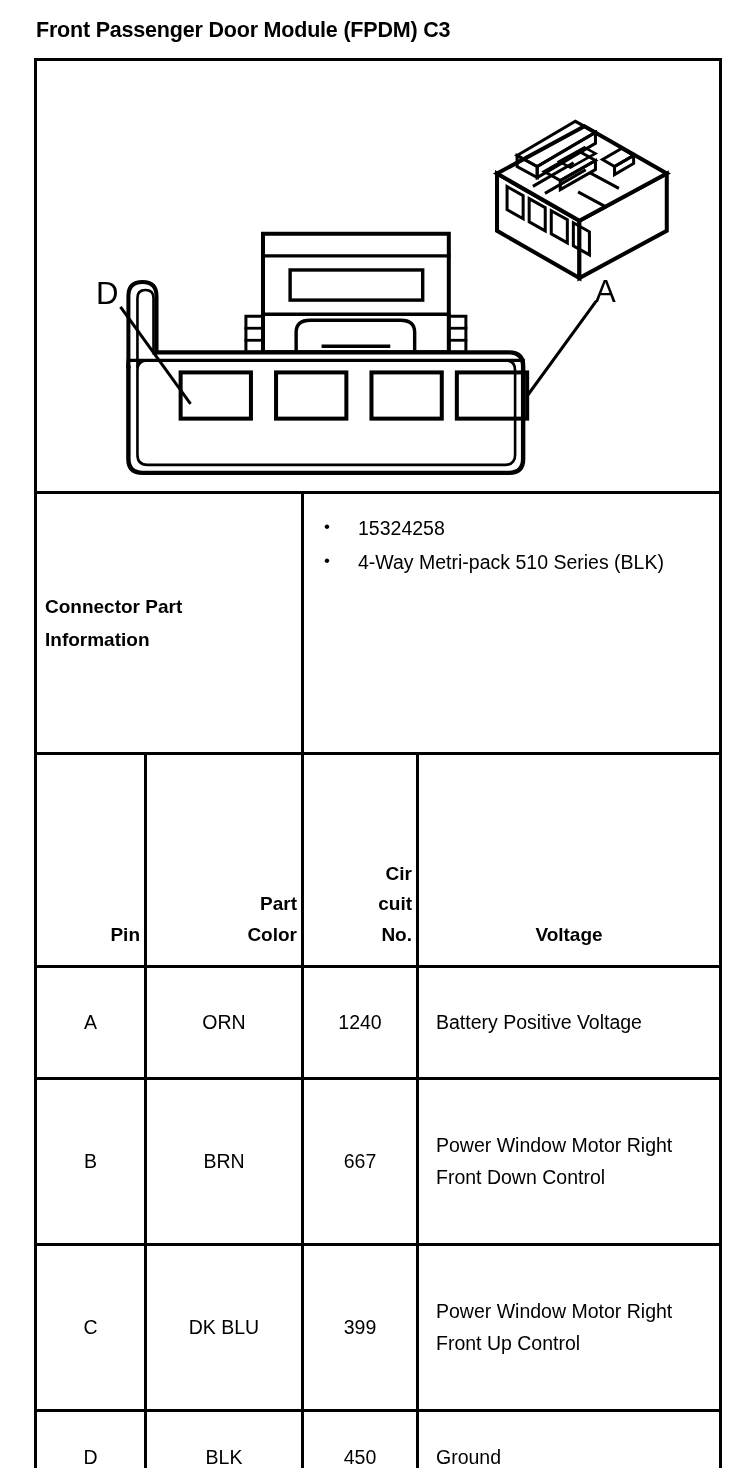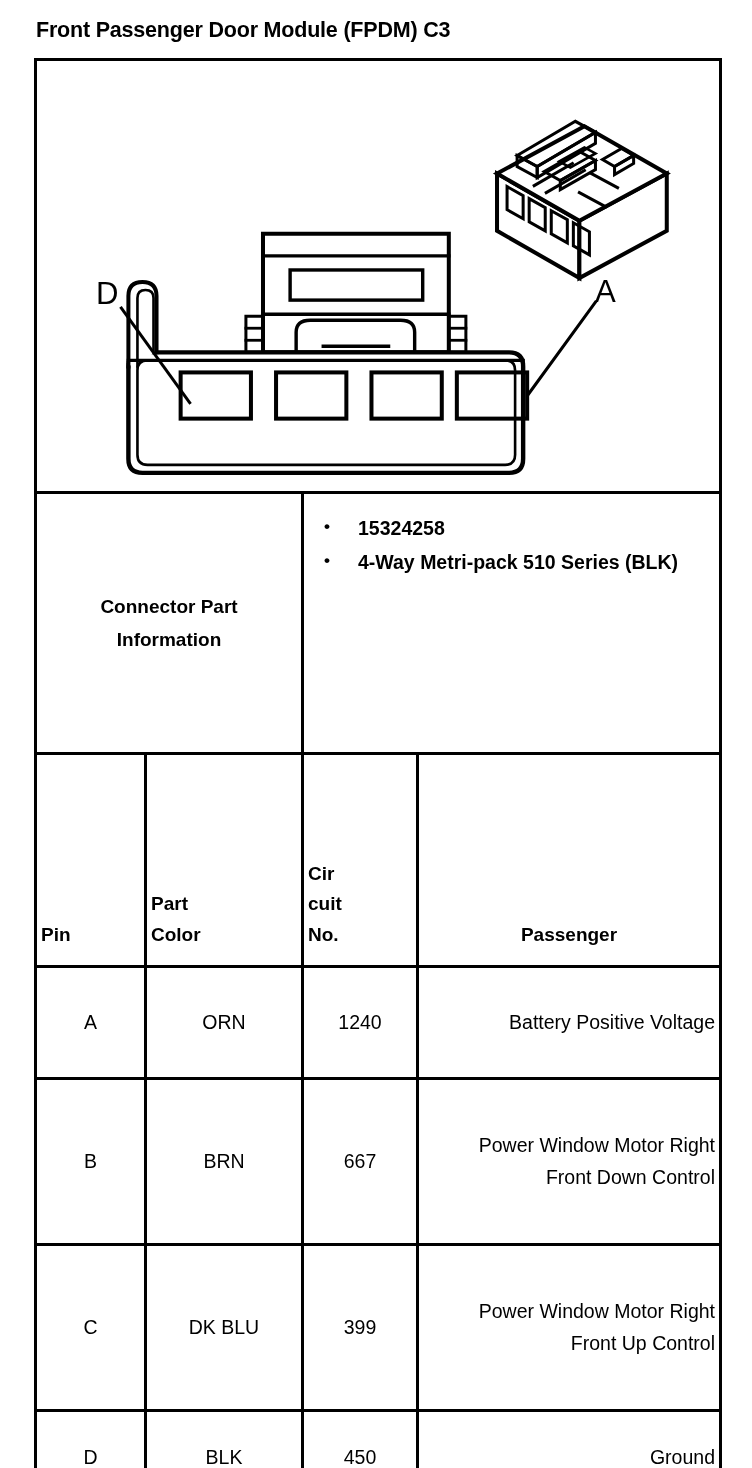--- a/index.html
+++ b/index.html
@@ -51,37 +51,36 @@
   }
   #illustration {
     position: absolute;
     left: 0; top: 0; right: 0; bottom: 0;
   }
   #illustration svg { display: block; width: 100%; height: 100%; }
 
   
   .cpi-label {
     width: 262px;
-    text-align: center;
     font-size: 19px;
     font-weight: bold;
     line-height: 1.75;
     padding: 20px 8px !important;
   }
   .cpi-body {
     padding: 18px 14px 18px 20px !important;
     vertical-align: top !important;
     height: 222px;
   }
   .cpi-list {
     margin: 0;
     padding: 0;
     list-style: none;
     font-size: 19.5px;
-    font-weight: bold;
+    font-weight: normal;
     line-height: 1.72;
   }
   .cpi-list li {
     position: relative;
     padding-left: 0;
     text-indent: 0;
   }
   .cpi-list li .bullet {
     display: inline-block;
     width: 34px;
@@ -93,37 +92,37 @@
   }
 
   
   .col-pin    { width: 110px; }
   .col-wire   { width: 157px; }
   .col-circ   { width: 115px; }
   .col-func   { width: 303px; }
 
   .hdr td {
     vertical-align: bottom !important;
-    text-align: left;
+    text-align: right;
     font-size: 19px;
     font-weight: bold;
     height: 196px;
     padding: 0 4px 14px 4px !important;
     line-height: 1.62;
   }
   .hdr td.func-hdr { text-align: center; }
 
   .datarow td {
     font-size: 19.5px;
     text-align: center;
     padding: 10px 4px !important;
     line-height: 1.62;
   }
   .datarow td.func {
-    text-align: right;
+    text-align: left;
     padding-left: 17px !important;
   }
   .r-tall  { height: 112px; }
   .r-tall3 { height: 166px; }
   .r-short { height: 94px; }
 </style>
 </head>
 <body>
 
 <div id="page-title">Front Passenger Door Module (FPDM) C3</div>
@@ -251,21 +250,21 @@
     <td>
       <span>Part</span><br>
       <span>Color</span>
     </td>
     <td>
       <span>Cir</span><br>
       <span>cuit</span><br>
       <span>No.</span>
     </td>
     <td class="func-hdr">
-      <span>Passenger</span>
+      <span>Voltage</span>
     </td>
   </tr>
 
   <tr class="datarow r-tall">
     <td>A</td>
     <td>ORN</td>
     <td>1240</td>
     <td class="func">Battery Positive Voltage</td>
   </tr>
 

